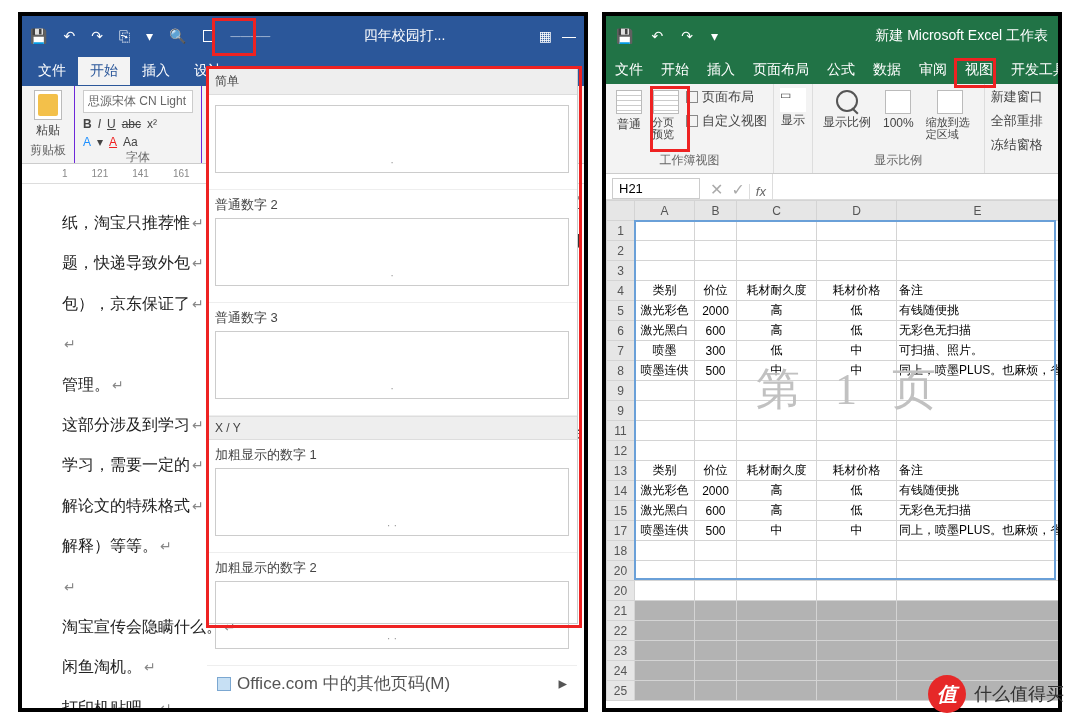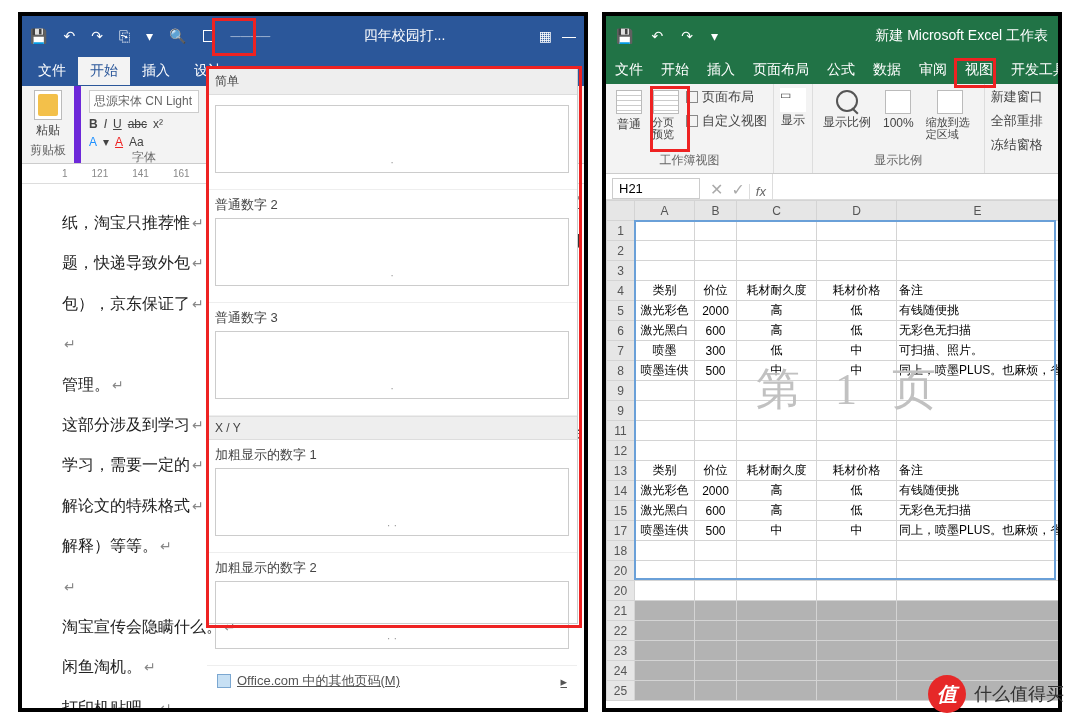--- a/index.html
+++ b/index.html
@@ -10,40 +10,40 @@
 
 
 .wd-titlebar { height: 40px; background: #2b579a; display: flex; align-items: center; color: #fff; font-size: 14px; padding: 0 8px; gap: 10px; position: relative; }
 .wd-qat { display: flex; align-items: center; gap: 16px; }
 .wd-qat span { display: inline-block; }
 .red-box { border: 3px solid #e22; background: transparent; position: absolute; z-index: 50; pointer-events: none; }
 .wd-tabs { height: 30px; background: #2b579a; display: flex; align-items: center; color: #fff; font-size: 14px; padding-left: 4px; }
 .wd-tab { padding: 5px 12px; cursor: pointer; }
 .wd-tab.active { background: #f3f3f3; color: #2b579a; }
 .wd-ribbon { height: 78px; background: #f3f3f3; display: flex; border-bottom: 1px solid #ccc; }
-.rib-group { border-right: 7px solid #6d28d9; padding: 4px 8px; display: flex; flex-direction: column; font-size: 11px; color: #666; }
+.rib-group { border-right: 1px solid #6d28d9; padding: 4px 8px; display: flex; flex-direction: column; font-size: 11px; color: #666; }
 .rib-group .label { text-align: center; margin-top: auto; font-size: 12px; }
 .paste-big { display: flex; flex-direction: column; align-items: center; font-size: 12px; color: #444; }
 .paste-ico { width: 28px; height: 30px; background: #fff; border: 1px solid #bbb; margin-bottom: 2px; position: relative; }
 .paste-ico::before { content:""; position:absolute; inset:3px; background: linear-gradient(#f3c04a,#f3c04a); border-radius:2px; }
 .font-drop { border: 1px solid #ccc; padding: 2px 4px; font-size: 12px; width: 110px; background: #fff; }
 .font-btns { display: flex; gap: 6px; font-size: 12px; color: #444; margin-top: 4px; }
 .font-btns span { cursor: pointer; }
 .font-btns .u-a { color: #e22; text-decoration: underline; }
 .ruler { height: 20px; background: #fff; border-bottom: 1px solid #ddd; font-size: 10px; color: #888; padding-left: 40px; display: flex; align-items: center; gap: 24px; }
 .wd-doc { padding: 18px 40px; font-size: 16px; color: #222; line-height: 2.4; position: relative; height: 530px; }
 .wd-doc p { margin: 2px 0; }
 .pmark::after { content: "↵"; color: #888; font-size: 14px; margin-left: 2px; }
 
 .page-gallery { position: absolute; top: 52px; left: 184px; width: 372px; height: 556px; background: #fff; border: 1px solid #ccc; z-index: 30; font-size: 13px; color: #444; }
 .pg-head { background: #eee; padding: 4px 8px; border-bottom: 1px solid #ddd; font-size: 12px; }
 .pg-item { padding: 6px 8px; border-bottom: 1px solid #eee; }
 .pg-thumb { border: 1px solid #ccc; height: 68px; margin: 4px 0 10px; display:flex; align-items:flex-end; justify-content:center; font-size:11px; color:#999; padding-bottom:4px;}
 .pg-sep { background: #eee; font-size: 12px; padding: 4px 8px; border-top: 1px solid #ddd; border-bottom: 1px solid #ddd; }
-.pg-footer { padding: 6px 10px; font-size: 13px; color: #555; display: flex; align-items: center; gap: 6px; cursor: pointer; text-decoration: underline; }
+.pg-footer { padding: 6px 10px; font-size: 17px; color: #555; display: flex; align-items: center; gap: 6px; cursor: pointer; }
 .sm-ico { width: 14px; height: 14px; background: #c7e0f4; border: 1px solid #7ba7d1; display: inline-block; }
 
 
 .xl-titlebar { height: 40px; background: #217346; color: #fff; display: flex; align-items: center; font-size: 14px; padding: 0 10px; gap: 18px; position: relative; }
 .xl-tabs { height: 28px; background: #217346; display: flex; align-items: center; color: #fff; font-size: 14px; }
 .xl-tab { padding: 4px 9px; cursor: pointer; white-space: nowrap; }
 .xl-ribbon { height: 90px; background: #f3f3f3; display: flex; border-bottom: 1px solid #ccc; }
 .xl-group { border-right: 1px solid #ddd; padding: 4px 6px; display: flex; flex-direction: column; align-items: center; font-size: 12px; color: #444; position: relative; }
 .xl-btn { display: flex; flex-direction: column; align-items: center; gap: 2px; padding: 2px 4px; cursor: pointer; }
 .xl-ico { width: 26px; height: 24px; background: #fff; border: 1px solid #bbb; }

